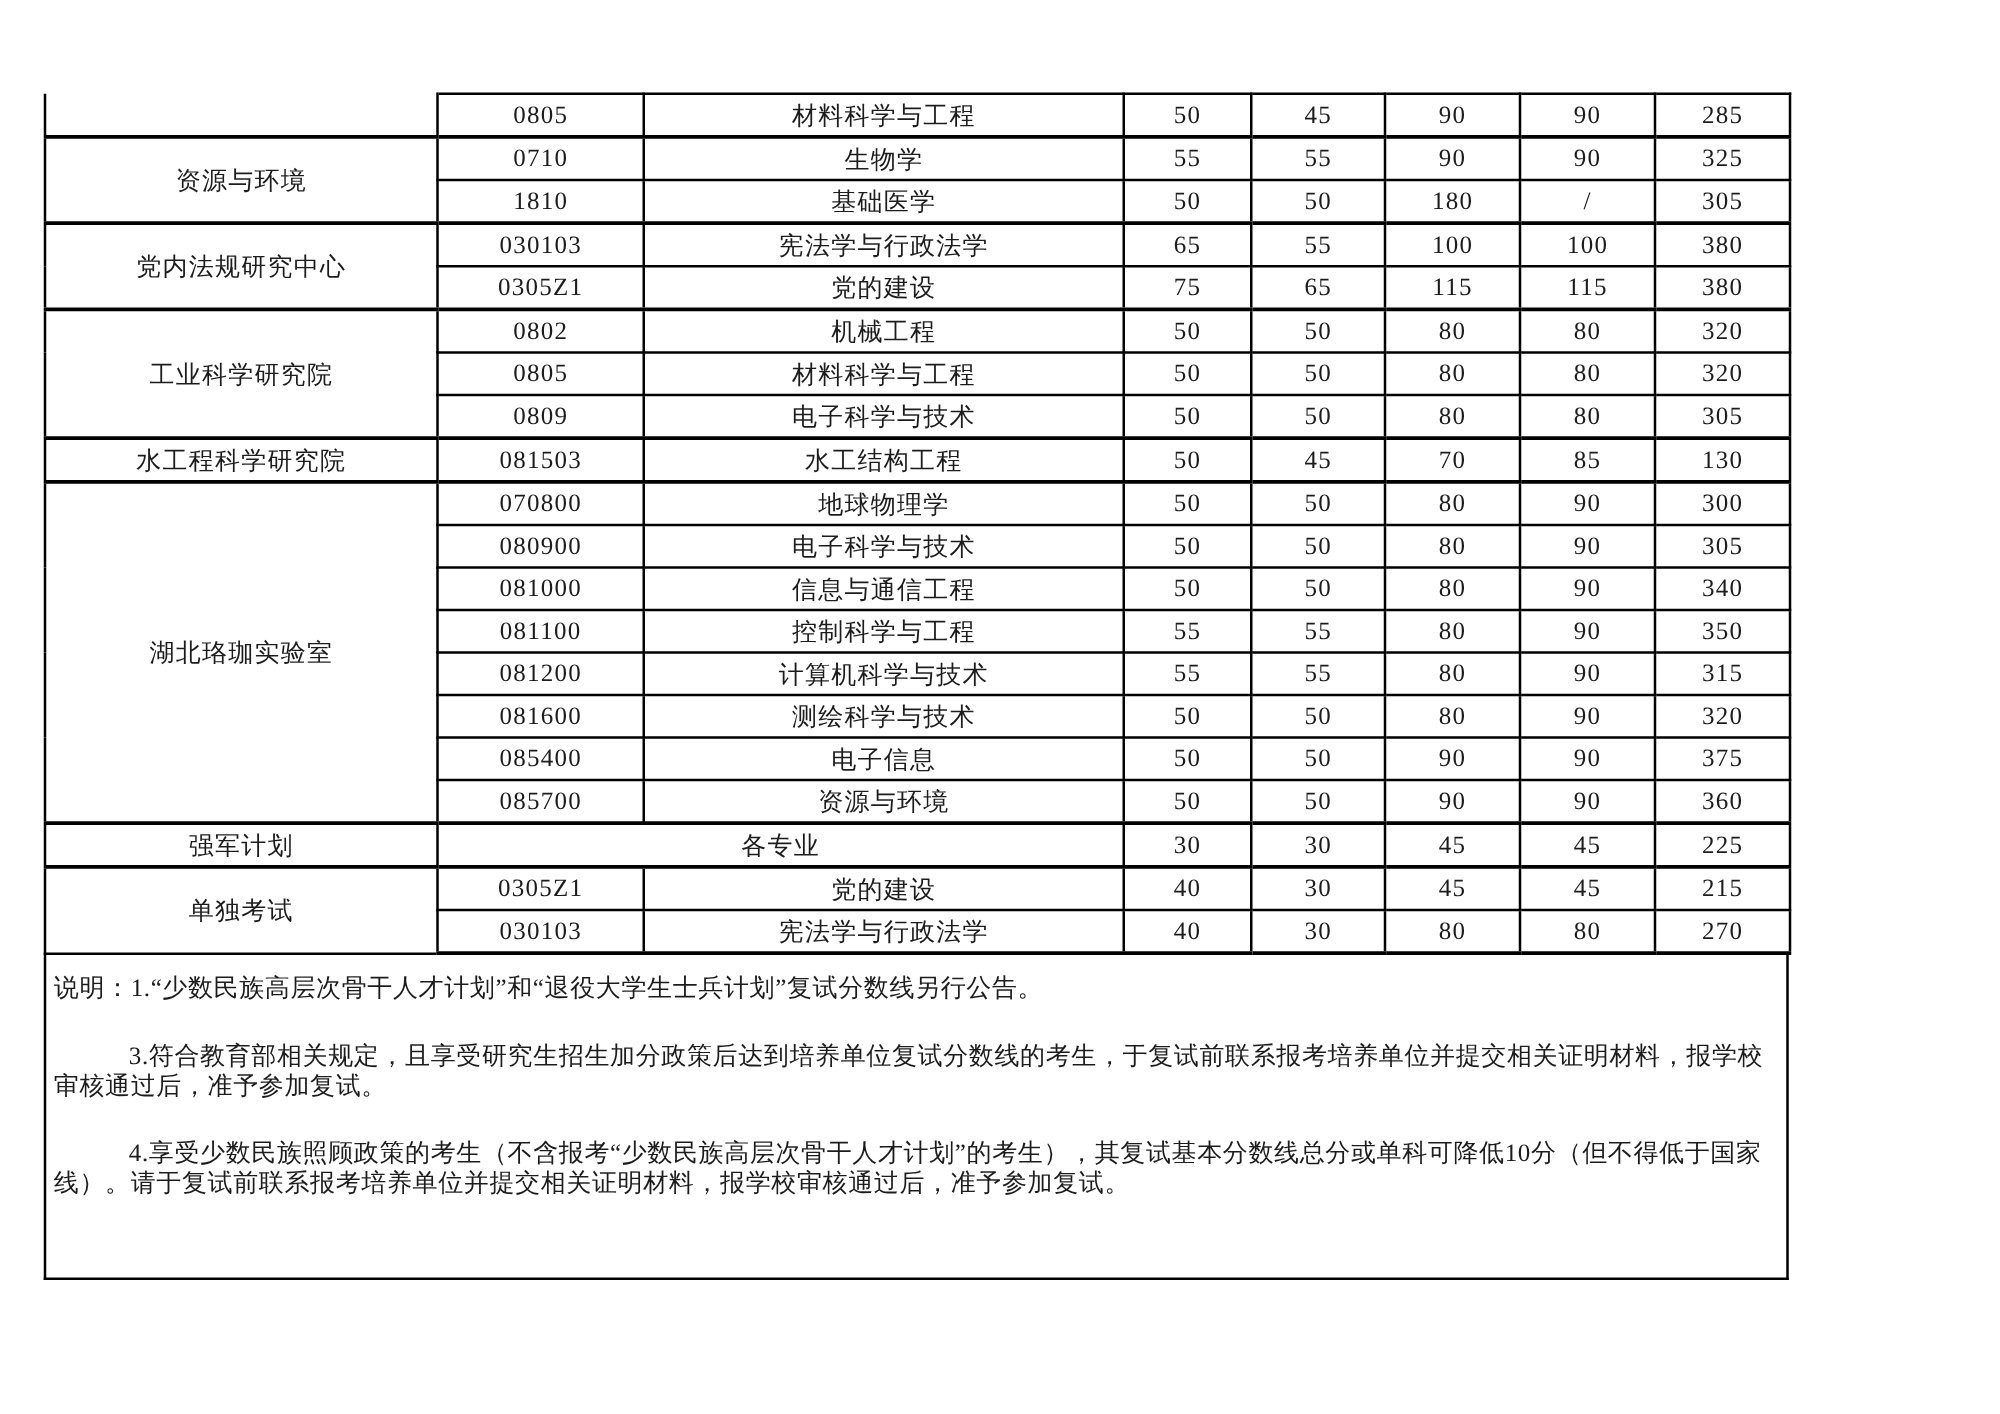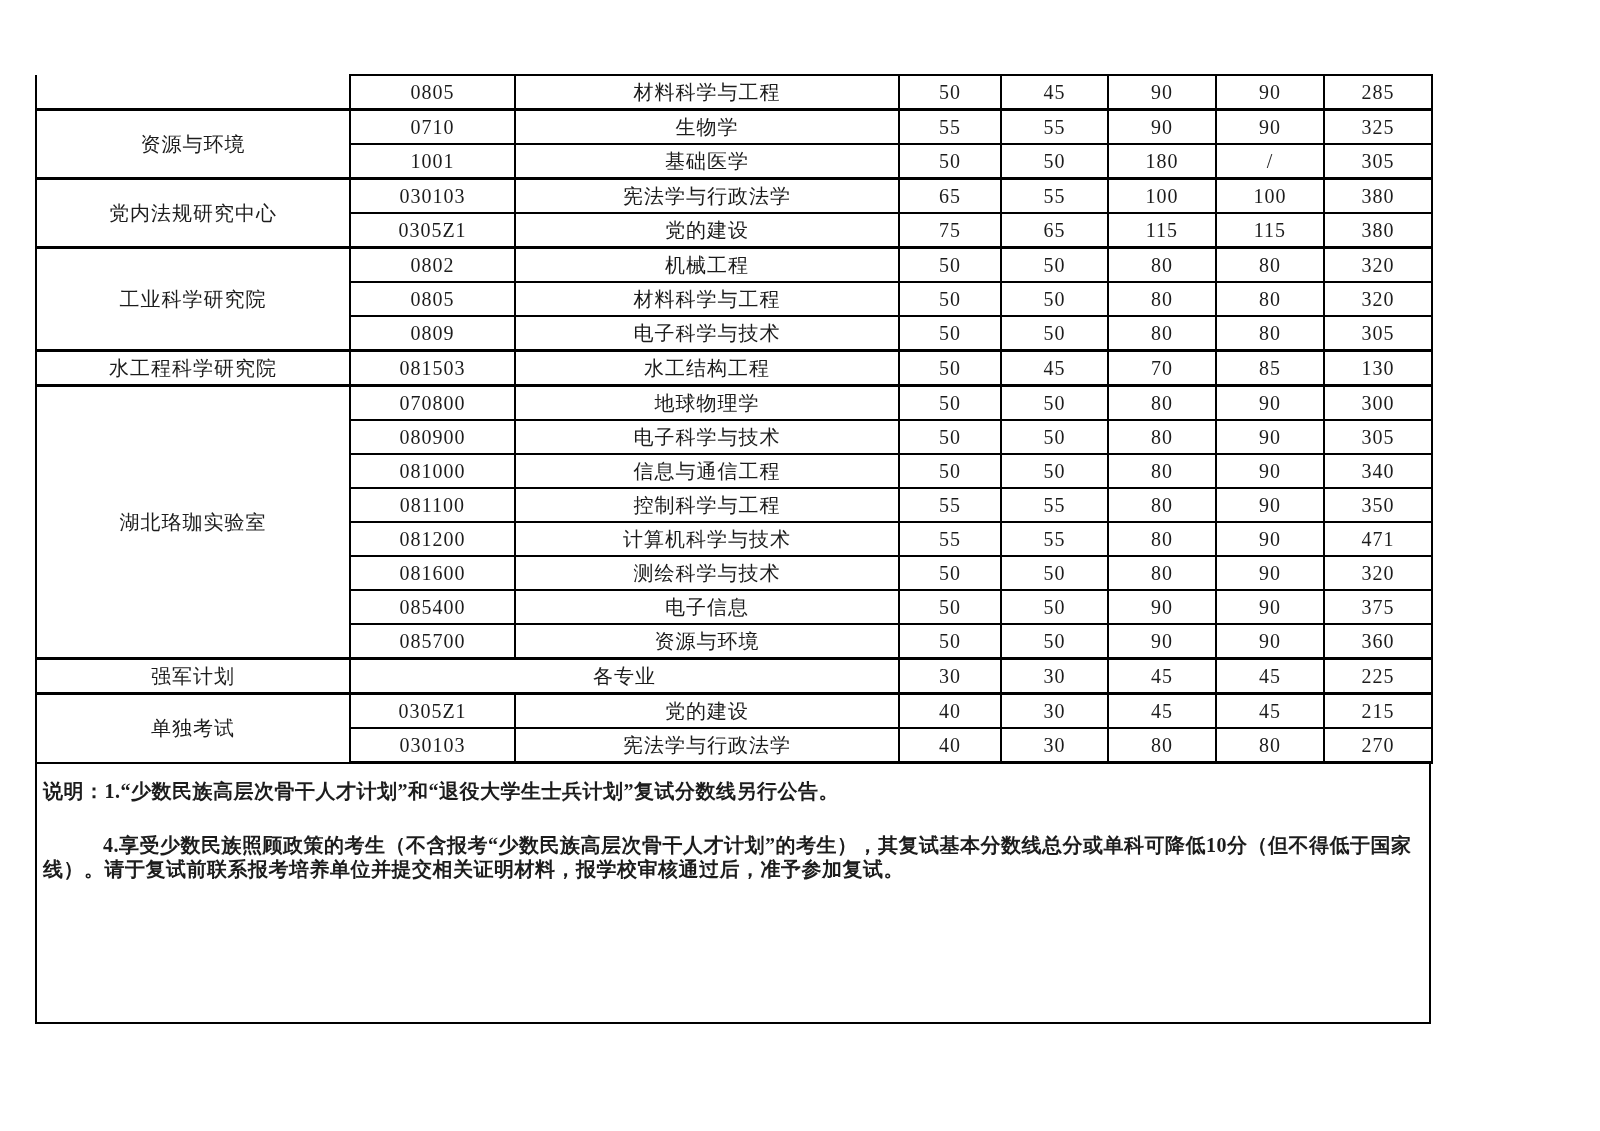--- a/index.html
+++ b/index.html
@@ -48,21 +48,20 @@
   table.score-table tr:last-child td {
     border-bottom: 3px solid #000;
   }
   .notes {
     border: 2px solid #000;
     border-top: none;
     padding: 15px 8px 20px 6px;
     box-sizing: border-box;
     min-height: 260px;
     background: #fff;
-    font-weight: bold;
   }
   .notes p {
     margin: 0 0 30px 0;
     font-size: 20px;
     line-height: 24px;
     text-indent: 60px;
     letter-spacing: 0.5px;
   }
   .notes p:first-child {
     text-indent: 0;
@@ -102,21 +101,21 @@
           <td rowspan="2">资源与环境</td>
           <td>0710</td>
           <td>生物学</td>
           <td>55</td>
           <td>55</td>
           <td>90</td>
           <td>90</td>
           <td>325</td>
         </tr>
         <tr>
-          <td>1001</td>
+          <td>1810</td>
           <td>基础医学</td>
           <td>50</td>
           <td>50</td>
           <td>180</td>
           <td>/</td>
           <td>305</td>
         </tr>
         <tr class="g-start">
           <td rowspan="2">党内法规研究中心</td>
           <td>030103</td>
@@ -211,21 +210,21 @@
           <td>90</td>
           <td>350</td>
         </tr>
         <tr>
           <td>081200</td>
           <td>计算机科学与技术</td>
           <td>55</td>
           <td>55</td>
           <td>80</td>
           <td>90</td>
-          <td>471</td>
+          <td>315</td>
         </tr>
         <tr>
           <td>081600</td>
           <td>测绘科学与技术</td>
           <td>50</td>
           <td>50</td>
           <td>80</td>
           <td>90</td>
           <td>320</td>
         </tr>
@@ -273,16 +272,17 @@
           <td>30</td>
           <td>80</td>
           <td>80</td>
           <td>270</td>
         </tr>
       </tbody>
   </table>
 
   <div class="notes">
     <p>说明：1.“少数民族高层次骨干人才计划”和“退役大学生士兵计划”复试分数线另行公告。</p>
+    <p>3.符合教育部相关规定，且享受研究生招生加分政策后达到培养单位复试分数线的考生，于复试前联系报考培养单位并提交相关证明材料，报学校审核通过后，准予参加复试。</p>
     <p>4.享受少数民族照顾政策的考生（不含报考“少数民族高层次骨干人才计划”的考生），其复试基本分数线总分或单科可降低10分（但不得低于国家线）。请于复试前联系报考培养单位并提交相关证明材料，报学校审核通过后，准予参加复试。</p>
   </div>
 
 </div>
 
 </body></html>

